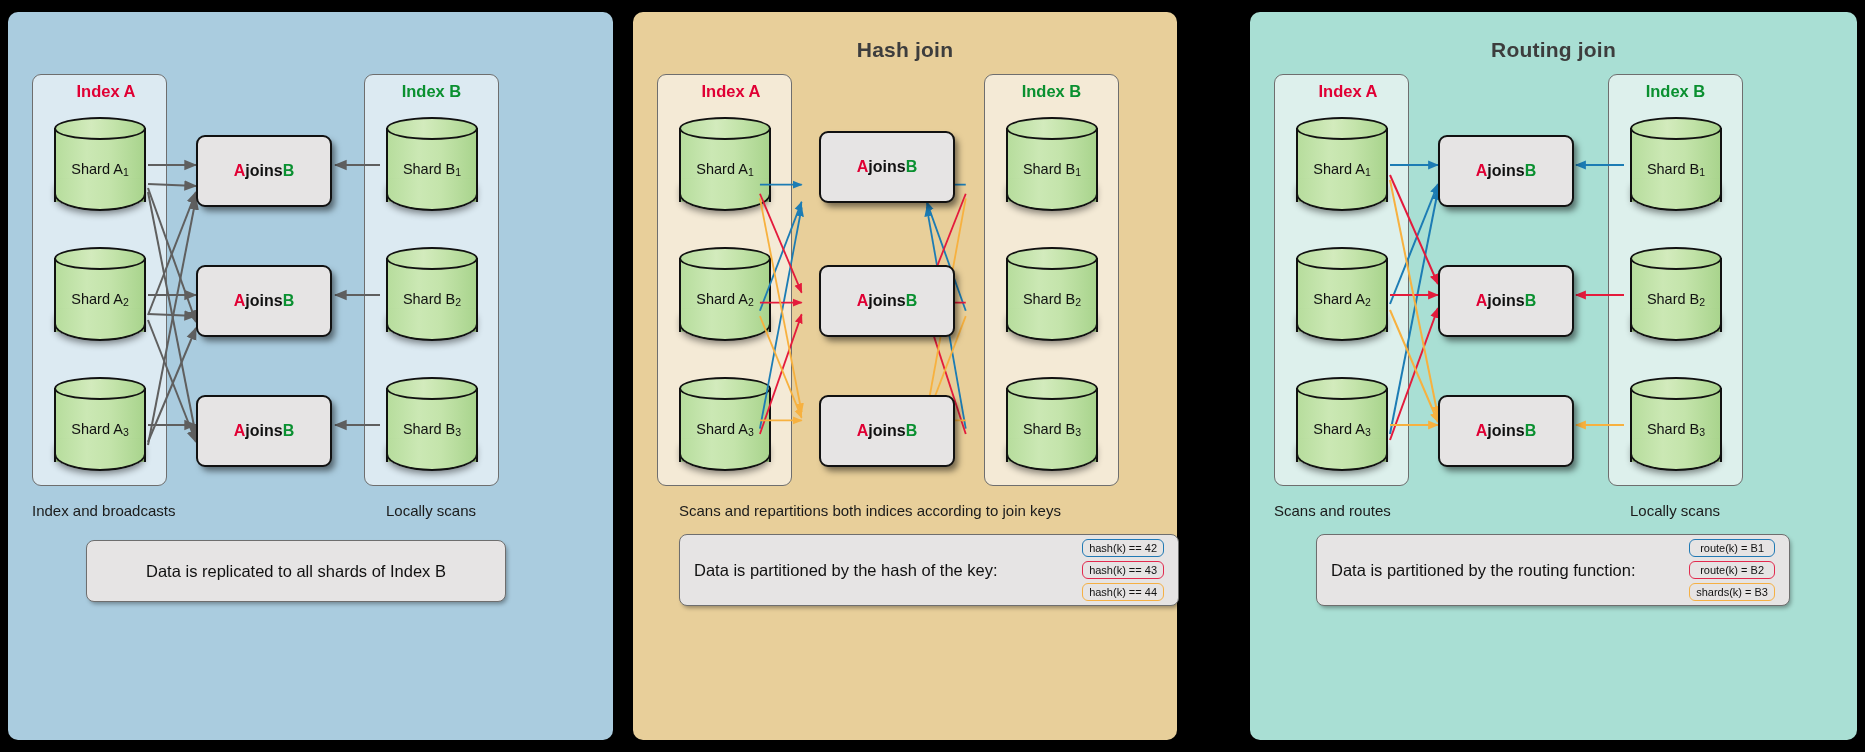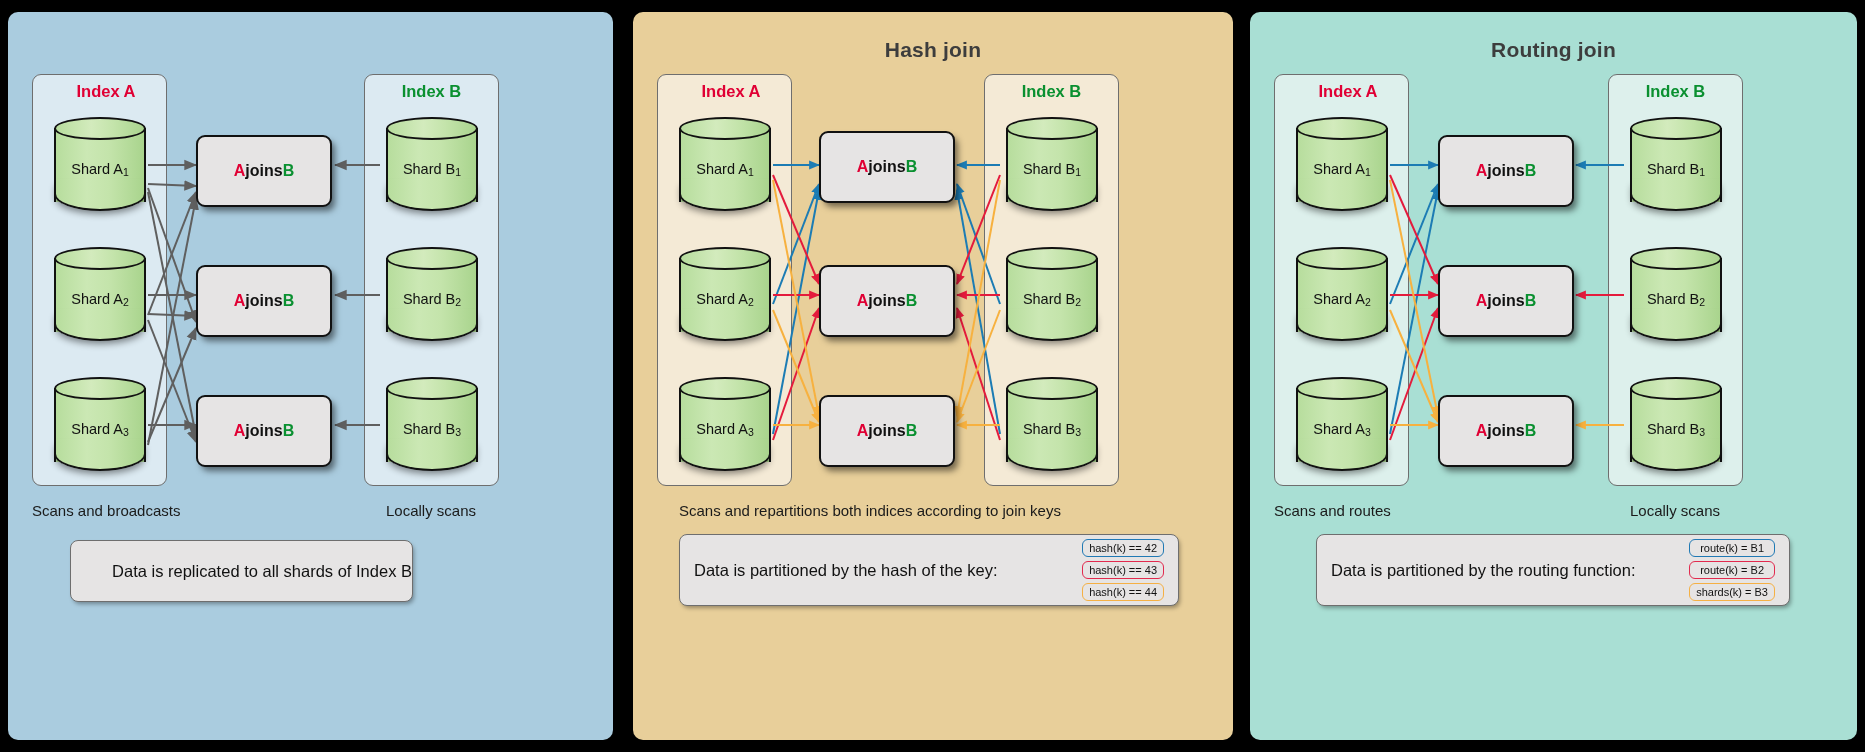--- a/index.html
+++ b/index.html
@@ -157,29 +157,29 @@
       <span class="ja">A</span>
         <span> joins </span>
         <span class="jb">B</span>
     </div>
     <div class="joinbox" style="left:188px;top:383px;">
       <span class="ja">A</span>
         <span> joins </span>
         <span class="jb">B</span>
     </div>
 
-    <div class="footnote" style="left:24px;top:490px;">Scans and broadcasts</div>
+    <div class="footnote" style="left:24px;top:490px;">Index and broadcasts</div>
     <div class="footnote" style="left:378px;top:490px;">Locally scans</div>
 
-    <div class="legendbox" style="left:62px;top:528px;width:343px;height:62px;justify-content:flex-end;">
+    <div class="legendbox" style="left:78px;top:528px;width:420px;height:62px;justify-content:center;">
       <span class="ltext">Data is replicated to all shards of Index B</span>
     </div>
   </div>
 
-  <div class="panel" id="p1" style="left: 633px; width: 600px; background: rgb(232, 207, 154);">
+  <div class="panel" id="p1" style="left: 633px; width: 544px; background: rgb(232, 207, 154);">
     <div class="panel-title">Hash join</div>
 
     <div class="index-box" style="left: 24px; top: 62px; width: 135px; height: 412px; background: rgb(244, 234, 214);">
       <div class="index-label idx-a">Index A</div>
     </div>
     <div class="index-box" style="left: 351px; top: 62px; width: 135px; height: 412px; background: rgb(244, 234, 214);">
       <div class="index-label idx-b">Index B</div>
     </div>
 
     <div class="cyl" style="left:46px;top:105px;">

